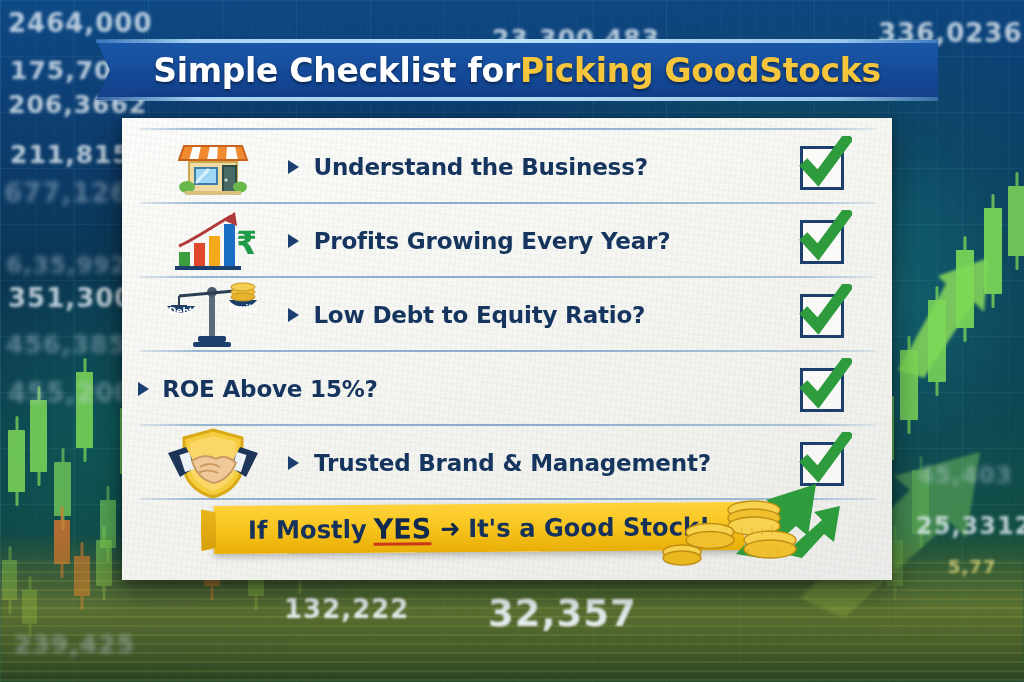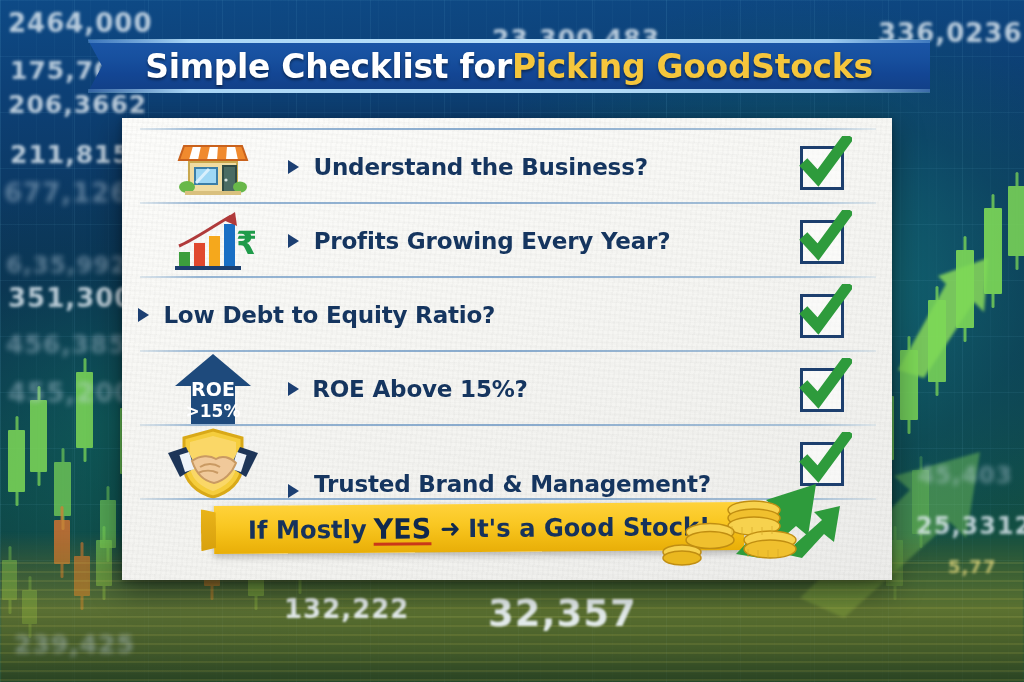--- a/index.html
+++ b/index.html
@@ -72,21 +72,21 @@
     letter-spacing:1px;
     white-space:nowrap;
     filter:blur(1.5px);
   }
   .bg-num.dim{ color:rgba(200,216,230,.42); filter:blur(2.4px); }
   .bg-num.gold{ color:rgba(242,226,130,.72); }
   .bg-num.strong{ color:rgba(240,246,252,.92); filter:blur(1.1px); }
 
   
   .ribbon-wrap{
-    position:absolute; left:88px; top:40px; width:842px; height:52px;
+    position:absolute; left:96px; top:40px; width:842px; height:60px;
   }
   .ribbon{
     position:absolute; inset:0;
     background:linear-gradient(180deg,#1b56a8 0%, #17509f 35%, #134694 65%, #123f86 100%);
     clip-path:polygon(0 0, 100% 0, 100% 100%, 0 100%, 14px 50%);
     box-shadow:0 4px 14px rgba(0,0,0,.38);
   }
   .ribbon-edge{
     position:absolute; left:0; right:0; height:4px;
     background:linear-gradient(90deg, rgba(150,205,245,.25), rgba(176,220,250,.95) 12%, rgba(190,228,252,.98) 50%, rgba(170,215,248,.9) 88%, rgba(150,205,245,.3));
@@ -427,51 +427,62 @@
         <div class="check-cell">
           <div class="check-box"></div>
           <svg class="check-mark" viewBox="0 0 56 56">
             <path d="M11 30 L22 42 L50 4" stroke="#2e9b3c" stroke-width="11" fill="none" stroke-linecap="square"></path>
           </svg>
         </div>
       </div>
       <div class="rule" style="top:148px;"></div>
 
       <div class="row" style="top:152px;">
+        <div class="icon-cell">
+          <svg width="96" height="66" viewBox="0 0 96 66">
+            <rect x="44" y="10" width="6" height="44" fill="#5b6b7a"></rect>
+            <rect x="33" y="54" width="28" height="6" rx="2" fill="#1d3f6e"></rect>
+            <rect x="28" y="60" width="38" height="5" rx="2" fill="#1d3f6e"></rect>
+            <circle cx="47" cy="10" r="5" fill="#4a5a69"></circle>
+            <path d="M14 14 L80 8" stroke="#2b3e52" stroke-width="3"></path>
+            <path d="M14 14 L14 24 M6 24 L22 24" stroke="#2b3e52" stroke-width="2"></path>
+            <path d="M80 8 L80 18 M72 18 L88 18" stroke="#2b3e52" stroke-width="2"></path>
+            <path d="M2 24 A16 13 0 0 0 30 24 Z" fill="#1d3f6e"></path>
+            <path d="M64 18 A16 13 0 0 0 92 18 Z" fill="#1d3f6e"></path>
+            <ellipse cx="78" cy="10" rx="12" ry="4" fill="#f0c03c" stroke="#c9951a" stroke-width="1"></ellipse>
+            <ellipse cx="78" cy="5" rx="12" ry="4" fill="#f5cd50" stroke="#c9951a" stroke-width="1"></ellipse>
+            <ellipse cx="78" cy="15" rx="12" ry="4" fill="#e8b32c" stroke="#c9951a" stroke-width="1"></ellipse>
+            <text x="16" y="32" text-anchor="middle" font-family="DejaVu Sans, sans-serif" font-size="9" font-weight="700" fill="#ffffff">Debt</text>
+            <text x="78" y="29" text-anchor="middle" font-family="DejaVu Sans, sans-serif" font-size="8" font-weight="700" fill="#ffffff">Equity</text>
+          </svg>
+        </div>
         <div class="bullet"></div>
         <div class="row-label">Low Debt to Equity Ratio?</div>
         <div class="check-cell">
           <div class="check-box"></div>
           <svg class="check-mark" viewBox="0 0 56 56">
             <path d="M11 30 L22 42 L50 4" stroke="#2e9b3c" stroke-width="11" fill="none" stroke-linecap="square"></path>
           </svg>
         </div>
       </div>
       <div class="rule" style="top:222px;"></div>
 
       <div class="row" style="top:226px;">
-        <div class="icon-cell">
-          <svg width="80" height="74" viewBox="0 0 80 74">
-            <path d="M40 2 L78 34 L62 34 L62 72 L18 72 L18 34 L2 34 Z" fill="#1e4a7c"></path>
-            <text x="40" y="44" text-anchor="middle" font-family="DejaVu Sans, sans-serif" font-size="19" font-weight="700" fill="#ffffff">ROE</text>
-            <text x="40" y="65" text-anchor="middle" font-family="DejaVu Sans, sans-serif" font-size="17" font-weight="700" fill="#ffffff">&gt;15%</text>
-          </svg>
-        </div>
         <div class="bullet"></div>
         <div class="row-label">ROE Above 15%?</div>
         <div class="check-cell">
           <div class="check-box"></div>
           <svg class="check-mark" viewBox="0 0 56 56">
             <path d="M11 30 L22 42 L50 4" stroke="#2e9b3c" stroke-width="11" fill="none" stroke-linecap="square"></path>
           </svg>
         </div>
       </div>
       <div class="rule" style="top:296px;"></div>
 
-      <div class="row" style="top:300px;align-items:flex-end;">
+      <div class="row" style="top:300px;">
         <div class="icon-cell">
           <svg width="94" height="72" viewBox="0 0 94 72">
             <path d="M47 3 L76 11 L76 38 C76 55 62 66 47 70 C32 66 18 55 18 38 L18 11 Z" fill="#f5cd3c" stroke="#d9a918" stroke-width="3"></path>
             <path d="M47 9 L70 15 L70 38 C70 51 59 60 47 64 C35 60 24 51 24 38 L24 15 Z" fill="#fde08a" opacity=".55"></path>
             <path d="M2 26 L20 20 L30 40 L14 50 Z" fill="#1d3558"></path>
             <rect x="16" y="26" width="10" height="18" transform="rotate(-18 21 35)" fill="#eef3f8"></rect>
             <path d="M92 26 L74 20 L64 40 L80 50 Z" fill="#1d3558"></path>
             <rect x="68" y="26" width="10" height="18" transform="rotate(18 73 35)" fill="#eef3f8"></rect>
             <path d="M26 34 C34 28, 44 28, 50 32 C56 28, 64 30, 70 36 C66 46, 58 54, 48 56 C38 54, 30 46, 26 34 Z" fill="#f0c99a" stroke="#c99a63" stroke-width="2"></path>
             <path d="M34 40 C40 36, 48 36, 54 40" stroke="#c99a63" stroke-width="2" fill="none"></path>

